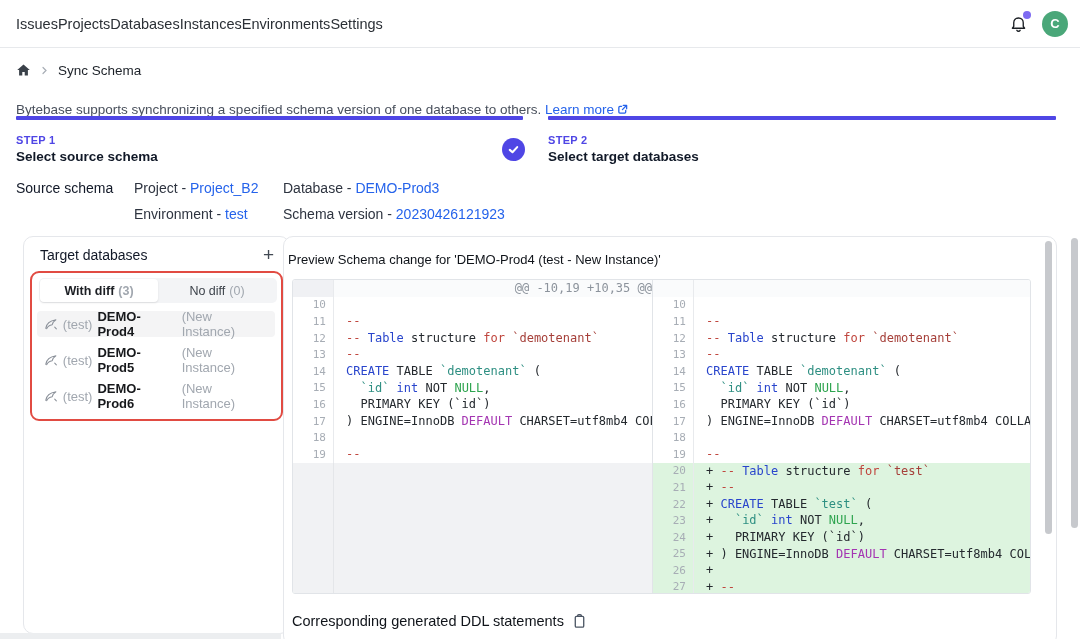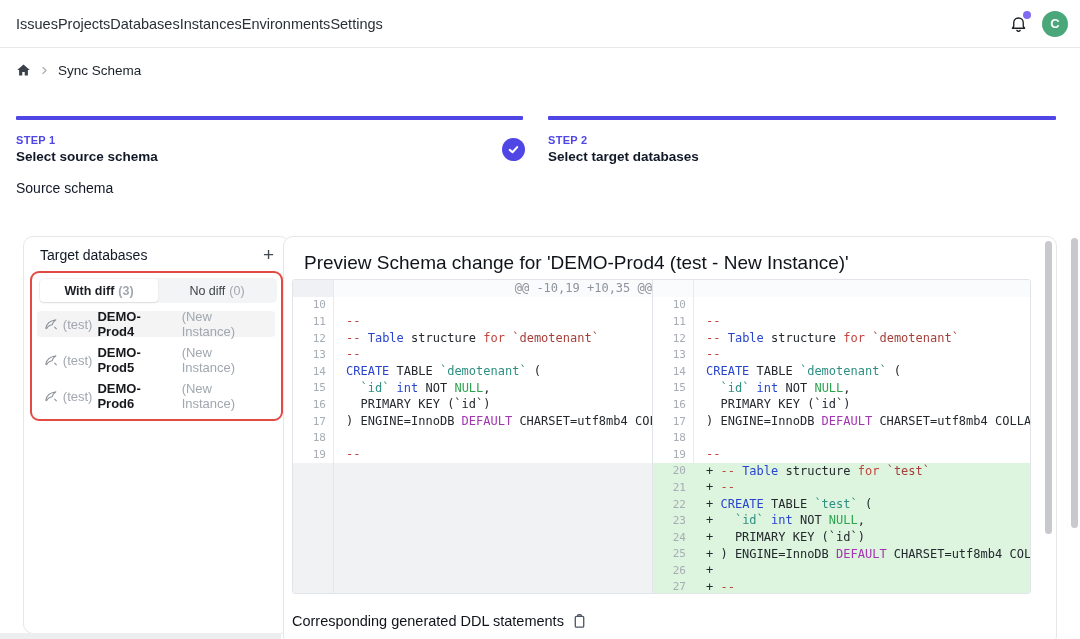--- a/index.html
+++ b/index.html
@@ -50,21 +50,21 @@
   .tab.active{background:#fff;font-weight:bold;color:#1c1f24;box-shadow:0 1px 2px rgba(0,0,0,.1);}
   .db-list{position:absolute;left:5px;top:38px;width:238px;display:flex;flex-direction:column;gap:10px;}
   .db-row{height:26px;display:flex;align-items:center;gap:5px;padding:0 7px;border-radius:4px;font-size:13px;cursor:pointer;}
   .db-row.selected{background:#f4f4f5;}
   .db-env,.db-suffix{color:#a1a7af;}
   .db-name{color:#17191c;font-weight:bold;}
   .lc-shadow{position:absolute;left:0px;top:633px;width:281px;height:6px;background:#eceef0;}
   
   .right-card{position:absolute;left:283px;top:236px;width:774px;height:410px;border:1px solid #e5e7eb;
               border-radius:10px;background:#fff;box-sizing:border-box;}
-  .rc-title{position:absolute;left:20px;top:15px;font-size:19px;color:#10141a;}
+  .rc-title{position:absolute;left:4px;top:15px;font-size:13px;color:#10141a;}
   .diff{position:absolute;left:8px;top:42px;width:739px;height:315px;border:1px solid #e1e4e8;border-radius:3px;
         box-sizing:border-box;display:flex;overflow:hidden;background:#fff;}
   .pane{display:flex;flex-direction:column;height:100%;box-sizing:border-box;}
   .pane-left{width:360px;border-right:1px solid #e1e4e8;flex:0 0 360px;}
   .pane-right{flex:1;position:relative;}
   .drow{display:flex;flex:0 0 16.6px;height:16.6px;align-items:center;}
   .gut{flex:0 0 33px;align-self:stretch;display:flex;align-items:center;justify-content:flex-end;
        padding-right:7px;border-right:1px solid #e8eaed;
        font-family:"DejaVu Sans Mono",monospace;font-size:11px;color:#a7adb5;}
   .code{flex:1;overflow:hidden;white-space:pre;font-family:"DejaVu Sans Mono",monospace;
@@ -114,34 +114,47 @@
   <div class="crumb">
     <svg width="15" height="15" viewBox="0 0 16 16" fill="#3a4149">
       <path d="M8 1.5 1.3 7.4h2v6h3.4V9.7h2.6v3.7h3.4v-6h2z"></path>
     </svg>
     <svg width="9" height="9" viewBox="0 0 12 12" fill="none" stroke="#a7adb5" stroke-width="1.6" stroke-linecap="round">
       <path d="M4 2l4 4-4 4"></path>
     </svg>
     <span class="crumb-page">Sync Schema</span>
   </div>
 
+  <p class="intro"><span>Bytebase supports synchronizing a specified schema version of one database to others.</span>
+    <a>Learn more</a><span class="extlink"><svg width="11" height="11" viewBox="0 0 12 12" fill="none" stroke="#2563eb" stroke-width="1.4" stroke-linecap="round" stroke-linejoin="round">
+          <path d="M5 2.5H3.2A1.2 1.2 0 0 0 2 3.7v5.1A1.2 1.2 0 0 0 3.2 10h5.1a1.2 1.2 0 0 0 1.2-1.2V7"></path>
+          <path d="M6.8 1.5h3.7v3.7"></path>
+          <path d="M10.3 1.7 5.9 6.1"></path>
+        </svg></span>
+  </p>
 
   <div class="stepbar bar1"></div>
   <div class="stepbar bar2"></div>
   <div class="step-label" style="left:16px">STEP 1</div>
   <div class="step-title" style="left:16px">Select source schema</div>
   <div class="check-circle">
     <svg width="13" height="13" viewBox="0 0 14 14" fill="none" stroke="#fff" stroke-width="2.2" stroke-linecap="round" stroke-linejoin="round">
       <path d="M3 7.4 5.9 10 11 4.4"></path>
     </svg>
   </div>
   <div class="step-label" style="left:548px">STEP 2</div>
   <div class="step-title" style="left:548px">Select target databases</div>
 
   <div class="src-label">Source schema</div>
+  <div class="src-grid" id="src-grid">
+      <div class="sfield"><span>Project - </span><a>Project_B2</a></div>
+      <div class="sfield"><span>Database - </span><a>DEMO-Prod3</a></div>
+      <div class="sfield"><span>Environment - </span><a>test</a></div>
+      <div class="sfield"><span>Schema version - </span><a>20230426121923</a></div>
+    </div>
 
   <section class="left-card">
     <div class="lc-head">
       <span class="lc-title">Target databases</span>
       <span class="plus-btn">+</span>
     </div>
     <div class="red-box">
       <div class="tabs" id="tabs">
           <div class="tab active">
             <span>With diff</span>

